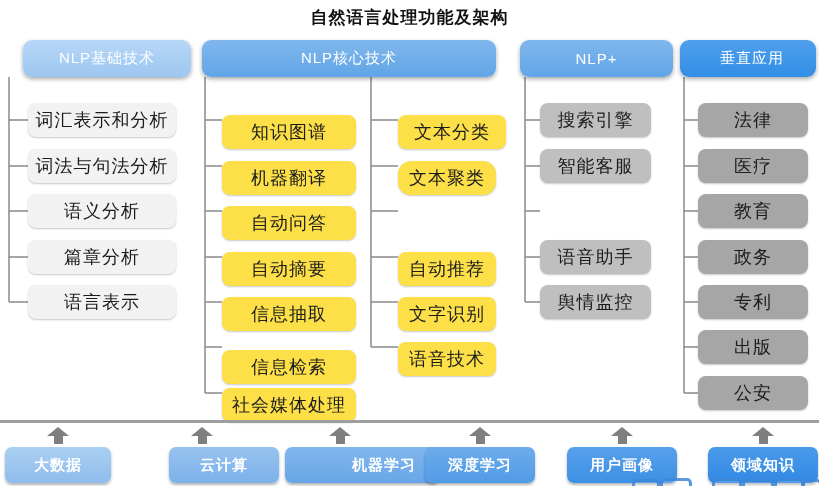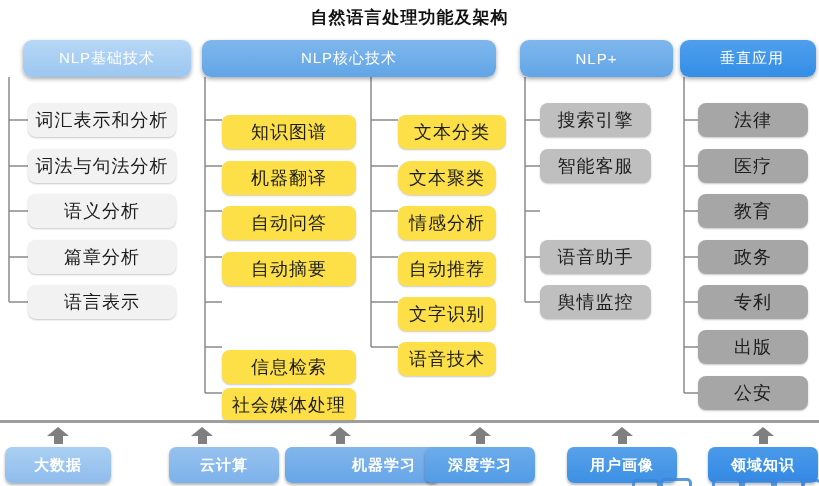--- a/index.html
+++ b/index.html
@@ -77,25 +77,25 @@
   <div class="item it-c1" style="left:28px;top:149px;width:148px;">词法与句法分析</div>
   <div class="item it-c1" style="left:28px;top:194px;width:148px;">语义分析</div>
   <div class="item it-c1" style="left:28px;top:240px;width:148px;">篇章分析</div>
   <div class="item it-c1" style="left:28px;top:285px;width:148px;">语言表示</div>
 
   <div class="hdr hdr-c2" style="left:202px;top:40px;width:294px;">NLP核心技术</div>
   <div class="item it-c2" style="left:222px;top:103px;width:134px;">知识图谱</div>
   <div class="item it-c2" style="left:222px;top:149px;width:134px;">机器翻译</div>
   <div class="item it-c2" style="left:222px;top:194px;width:134px;">自动问答</div>
   <div class="item it-c2" style="left:222px;top:240px;width:134px;">自动摘要</div>
+  <div class="item it-c2" style="left:222px;top:285px;width:134px;">信息抽取</div>
   <div class="item it-c2" style="left:222px;top:338px;width:134px;">信息检索</div>
   <div class="item it-c2" style="left:222px;top:376px;width:134px;">社会媒体处理</div>
   <div class="item it-c2" style="left:398px;top:103px;width:108px;">文本分类</div>
   <div class="item it-c2" style="left:398px;top:149px;width:98px;border-radius:13px;">文本聚类</div>
-  <div class="item it-c2" style="left:398px;top:194px;width:98px;">情感分析</div>
   <div class="item it-c2" style="left:398px;top:240px;width:98px;">自动推荐</div>
   <div class="item it-c2" style="left:398px;top:285px;width:98px;">文字识别</div>
   <div class="item it-c2" style="left:398px;top:330px;width:98px;">语音技术</div>
 
   <div class="hdr hdr-c2" style="left:520px;top:40px;width:153px;">NLP+</div>
   <div class="item it-c3" style="left:540px;top:103px;width:111px;">搜索引擎</div>
   <div class="item it-c3" style="left:540px;top:149px;width:111px;">智能客服</div>
   <div class="item it-c3" style="left:540px;top:240px;width:111px;">语音助手</div>
   <div class="item it-c3" style="left:540px;top:285px;width:111px;">舆情监控</div>
 

